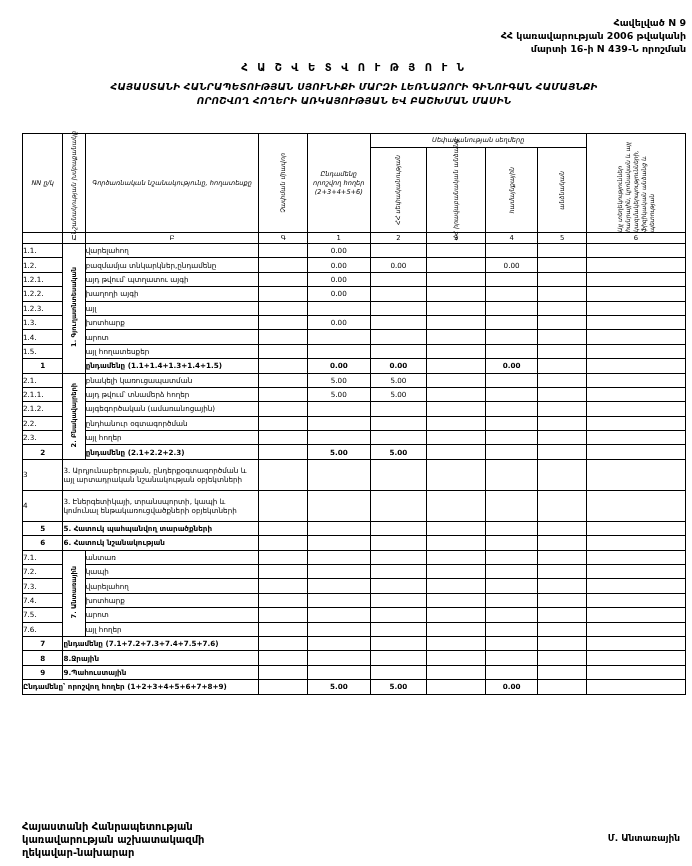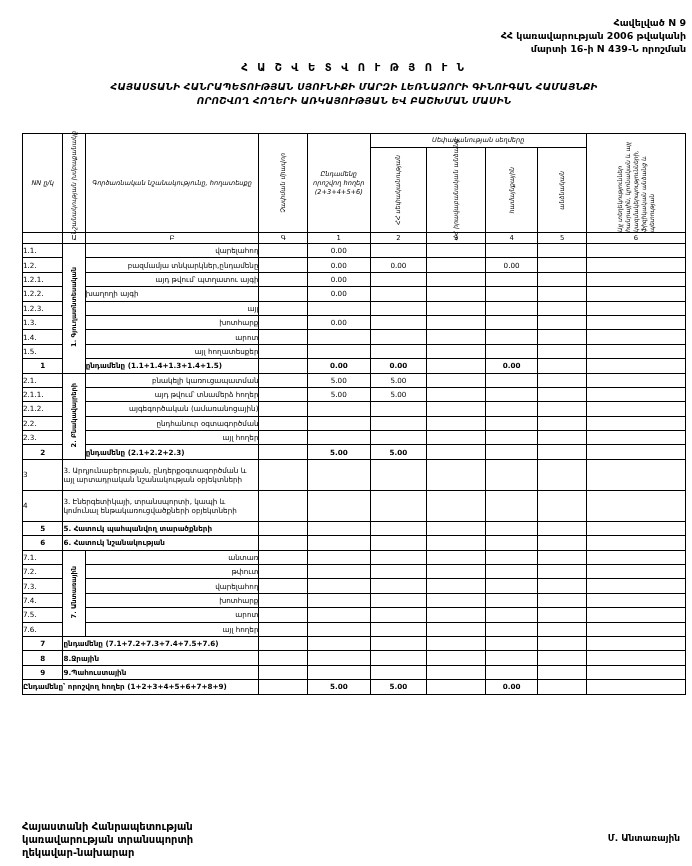--- a/index.html
+++ b/index.html
@@ -80,21 +80,21 @@
     writing-mode:vertical-rl;
     transform:rotate(180deg);
     display:inline-block;
     font-size:6.1px;
     line-height:8px;
     text-align:left;
     white-space:pre-line;
   }
   .num-row td{height:10px;text-align:center;font-size:6.8px;}
   .row td{height:13.4px;}
-  .nm{padding-left:3px;font-size:7.2px;text-align:right;}
+  .nm{padding-left:3px;font-size:7.2px;}
   .nm-ind{padding-left:34px;font-size:7.2px;}
   .nm-b{padding-left:3px;font-size:7.2px;font-weight:bold;}
   .no{text-align:left;font-size:7.2px;}
   .no-b{text-align:center;font-size:7.2px;font-weight:bold;}
   .val{text-align:center;font-size:7.2px;}
   .val-b{text-align:center;font-size:7.2px;font-weight:bold;}
   .grpcell{
     text-align:center;
     padding:0;
   }
@@ -436,21 +436,21 @@
         <td></td>
         <td class="val"></td>
         <td class="val"></td>
         <td class="val"></td>
         <td class="val"></td>
         <td class="val"></td>
         <td class="val"></td>
       </tr>
       <tr class="row">
         <td class="no">7.2.</td>
-        <td class="nm">թփուտ</td>
+        <td class="nm">կապի</td>
         <td></td>
         <td class="val"></td>
         <td class="val"></td>
         <td class="val"></td>
         <td class="val"></td>
         <td class="val"></td>
         <td class="val"></td>
       </tr>
       <tr class="row">
         <td class="no">7.3.</td>
@@ -540,18 +540,18 @@
         <td class="val-b">0.00</td>
         <td class="val-b"></td>
         <td class="val-b"></td>
       </tr>
     </tbody>
       </table>
   </div>
 
   <div class="foot-l">
     <div>Հայաստանի Հանրապետության</div>
-    <div>կառավարության տրանսպորտի</div>
+    <div>կառավարության աշխատակազմի</div>
     <div>ղեկավար-նախարար</div>
   </div>
   <div class="foot-r">Մ. Անտառային</div>
 
 </div>
 
 </body></html>

